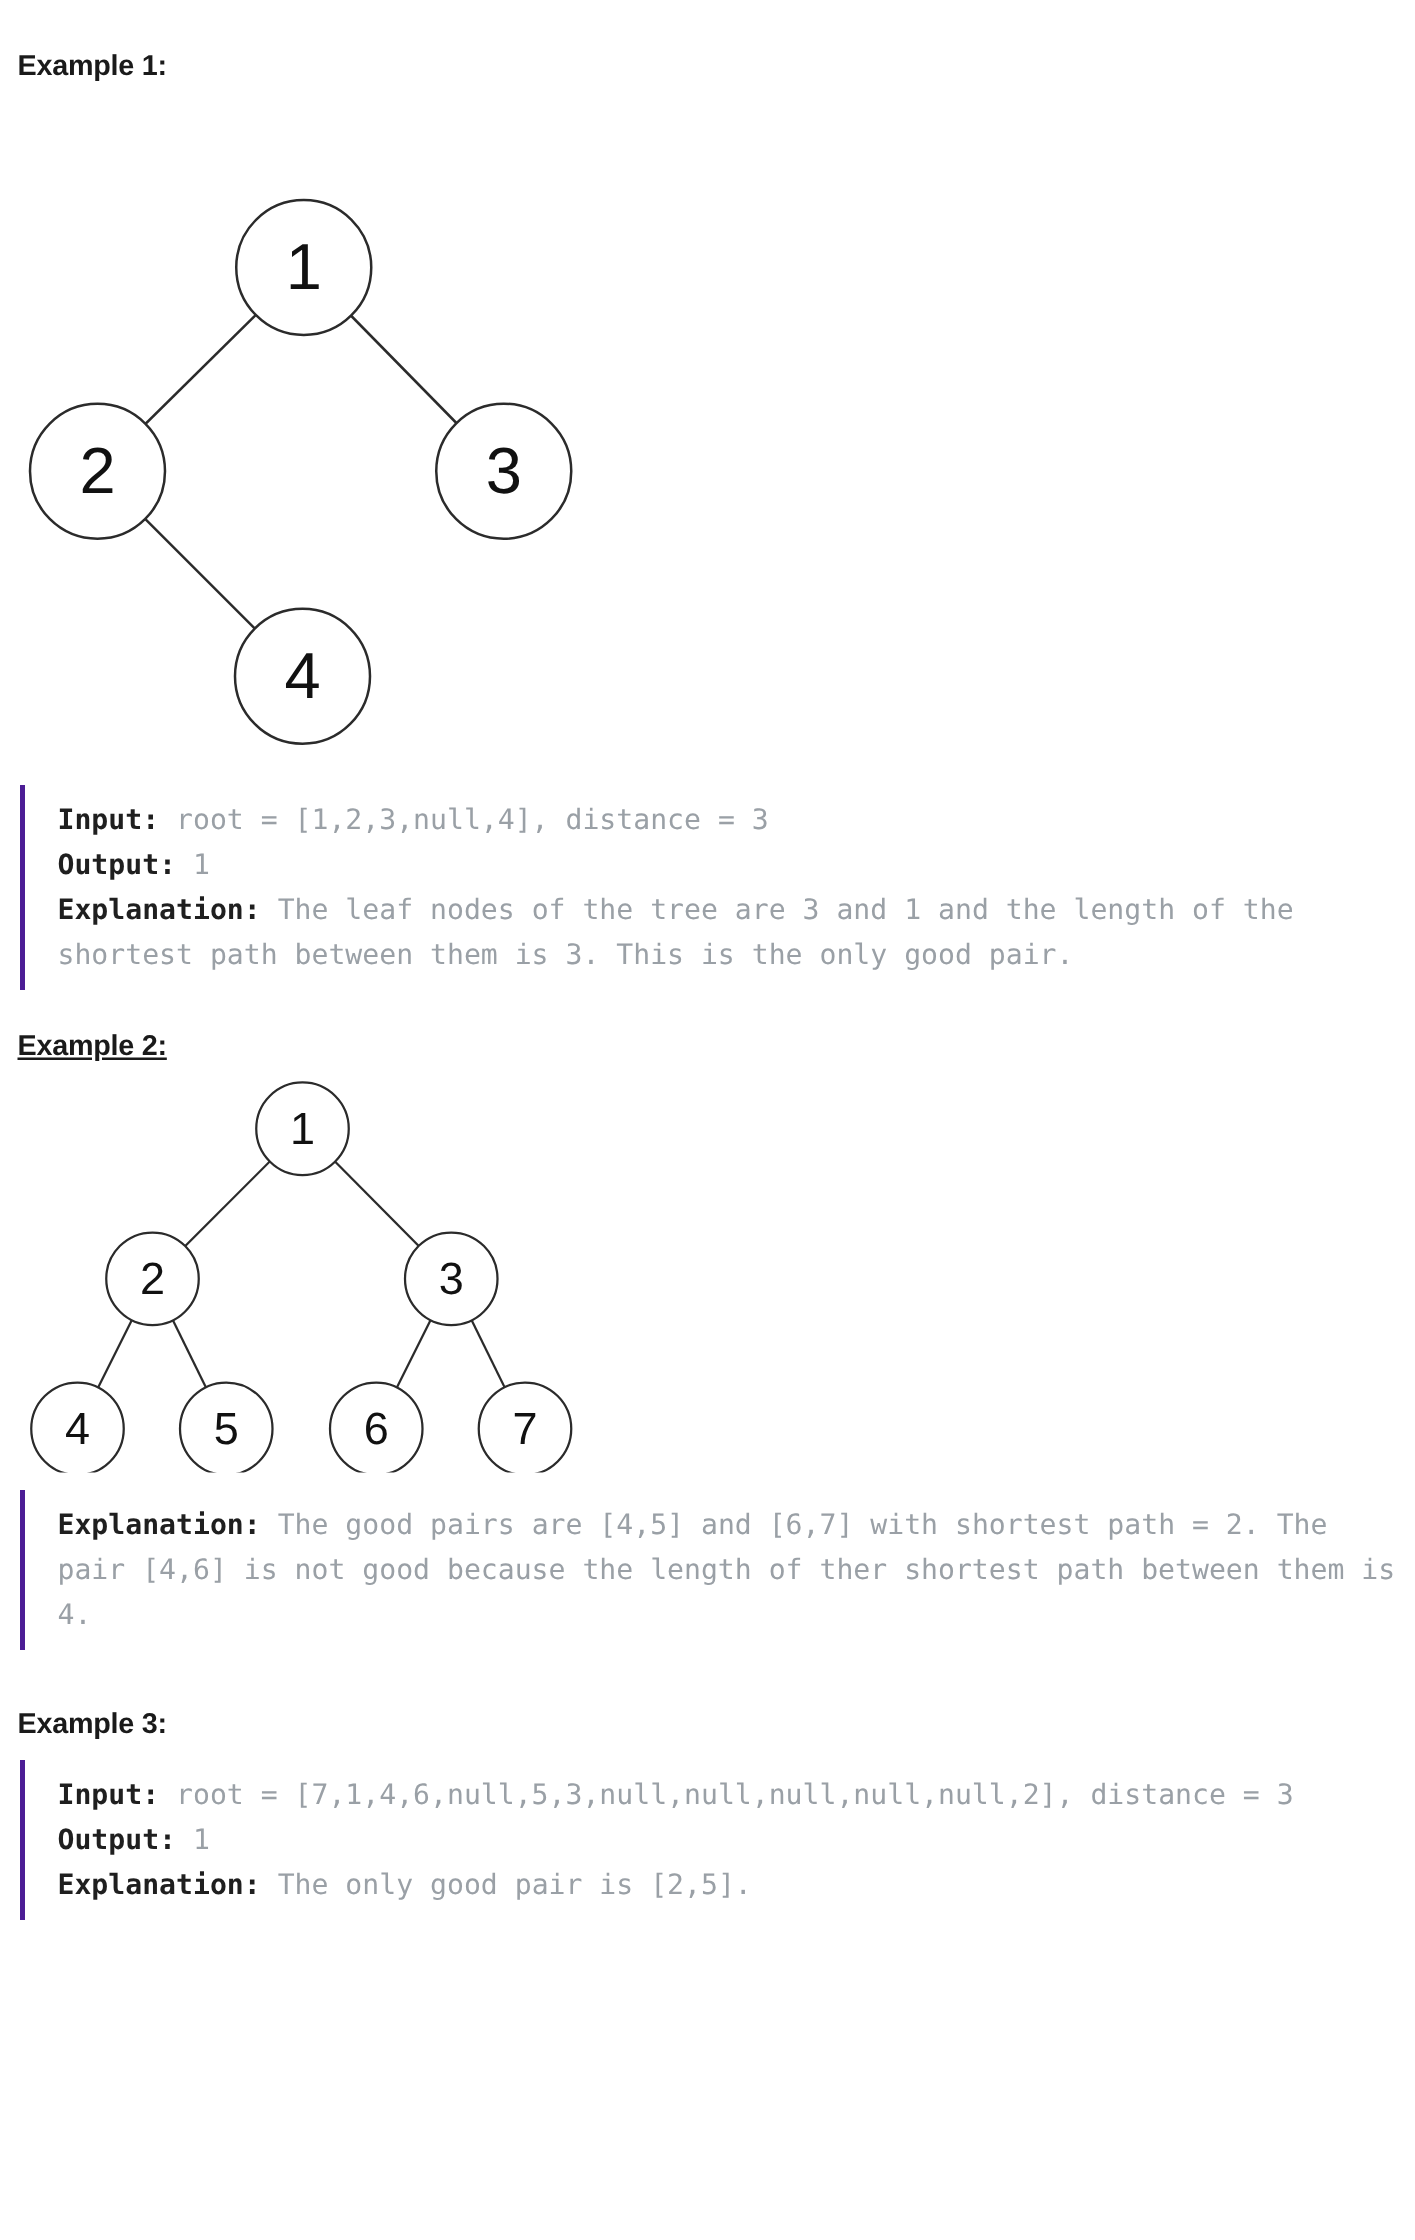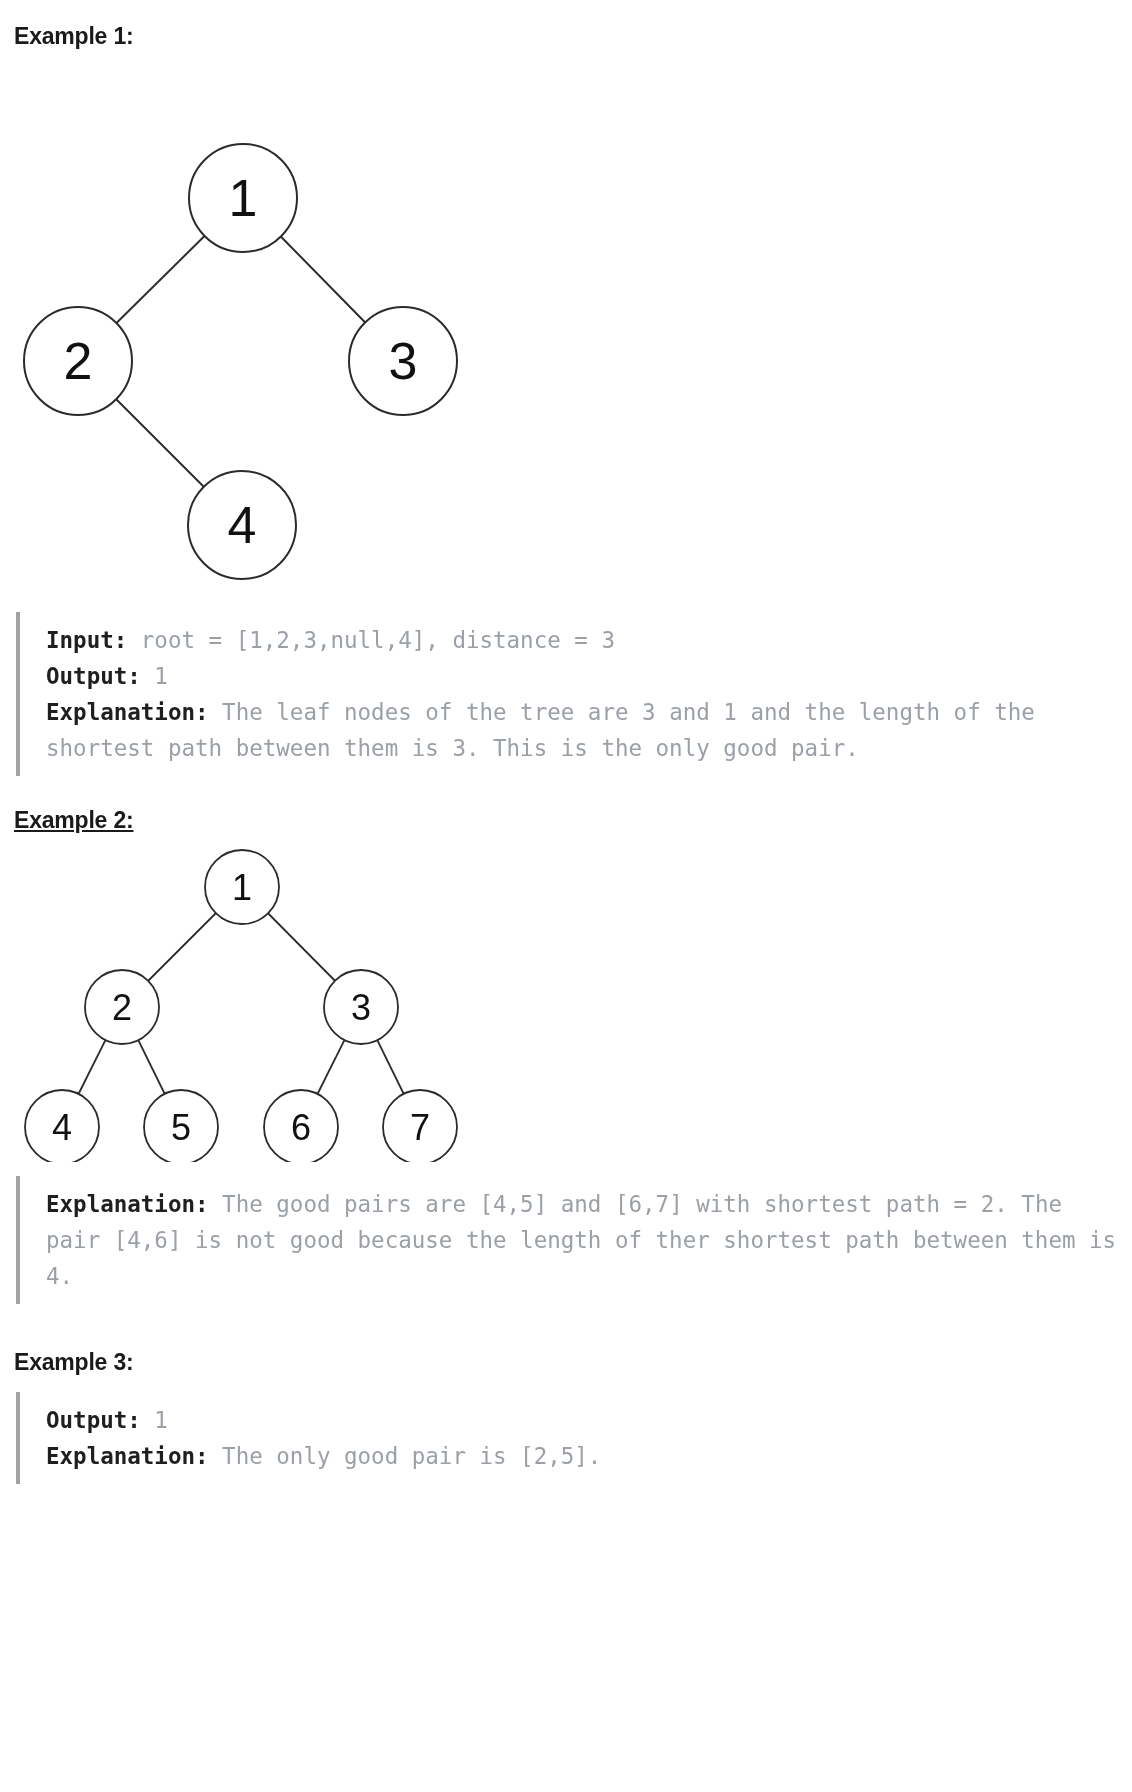--- a/index.html
+++ b/index.html
@@ -9,21 +9,21 @@
   }
   body {
     width: 1132px;
     height: 1792px;
     position: relative;
     font-family: "Liberation Sans", sans-serif;
     color: #262626;
     overflow: hidden;
   }
   .page {
-    padding: 22px 14px 0 14px;
+    padding: 38px 14px 0 14px;
     box-sizing: border-box;
     width: 1132px;
   }
   .example-heading {
     font-family: "Liberation Sans", sans-serif;
     font-weight: bold;
     font-size: 23px;
     line-height: 1.3;
     color: #1a1a1a;
     letter-spacing: -0.2px;
@@ -32,21 +32,21 @@
   .heading-gap-2 { margin-top: 30px; text-decoration: underline; }
   .heading-gap-3 { margin-top: 44px; }
 
   .figure {
     margin: 0;
     padding: 0;
   }
   .figure svg { display: block; }
 
   .codeblock {
-    border-left: 4px solid #a3a3a3;
+    border-left: 4px solid #4c1d95;
     background: #ffffff;
     padding: 10px 0 10px 26px;
     margin: 14px 0 0 2px;
     box-sizing: border-box;
   }
   .codeline {
     font-family: "DejaVu Sans Mono", monospace;
     font-size: 22.5px;
     line-height: 36px;
     color: #9aa0a6;
@@ -132,17 +132,18 @@
     </svg>
   </div>
 
   <div class="codeblock">
     <div class="codeline"><b>Explanation:</b><span> The good pairs are [4,5] and [6,7] with shortest path = 2. The pair [4,6] is not good because the length of ther shortest path between them is 4.</span></div>
   </div>
 
   <h3 class="example-heading heading-gap-3">Example 3:</h3>
 
   <div class="codeblock">
+    <div class="codeline"><b>Input:</b><span> root = [7,1,4,6,null,5,3,null,null,null,null,null,2], distance = 3</span></div>
     <div class="codeline"><b>Output:</b><span> 1</span></div>
     <div class="codeline"><b>Explanation:</b><span> The only good pair is [2,5].</span></div>
   </div>
 
 </div>
 
 </body></html>

